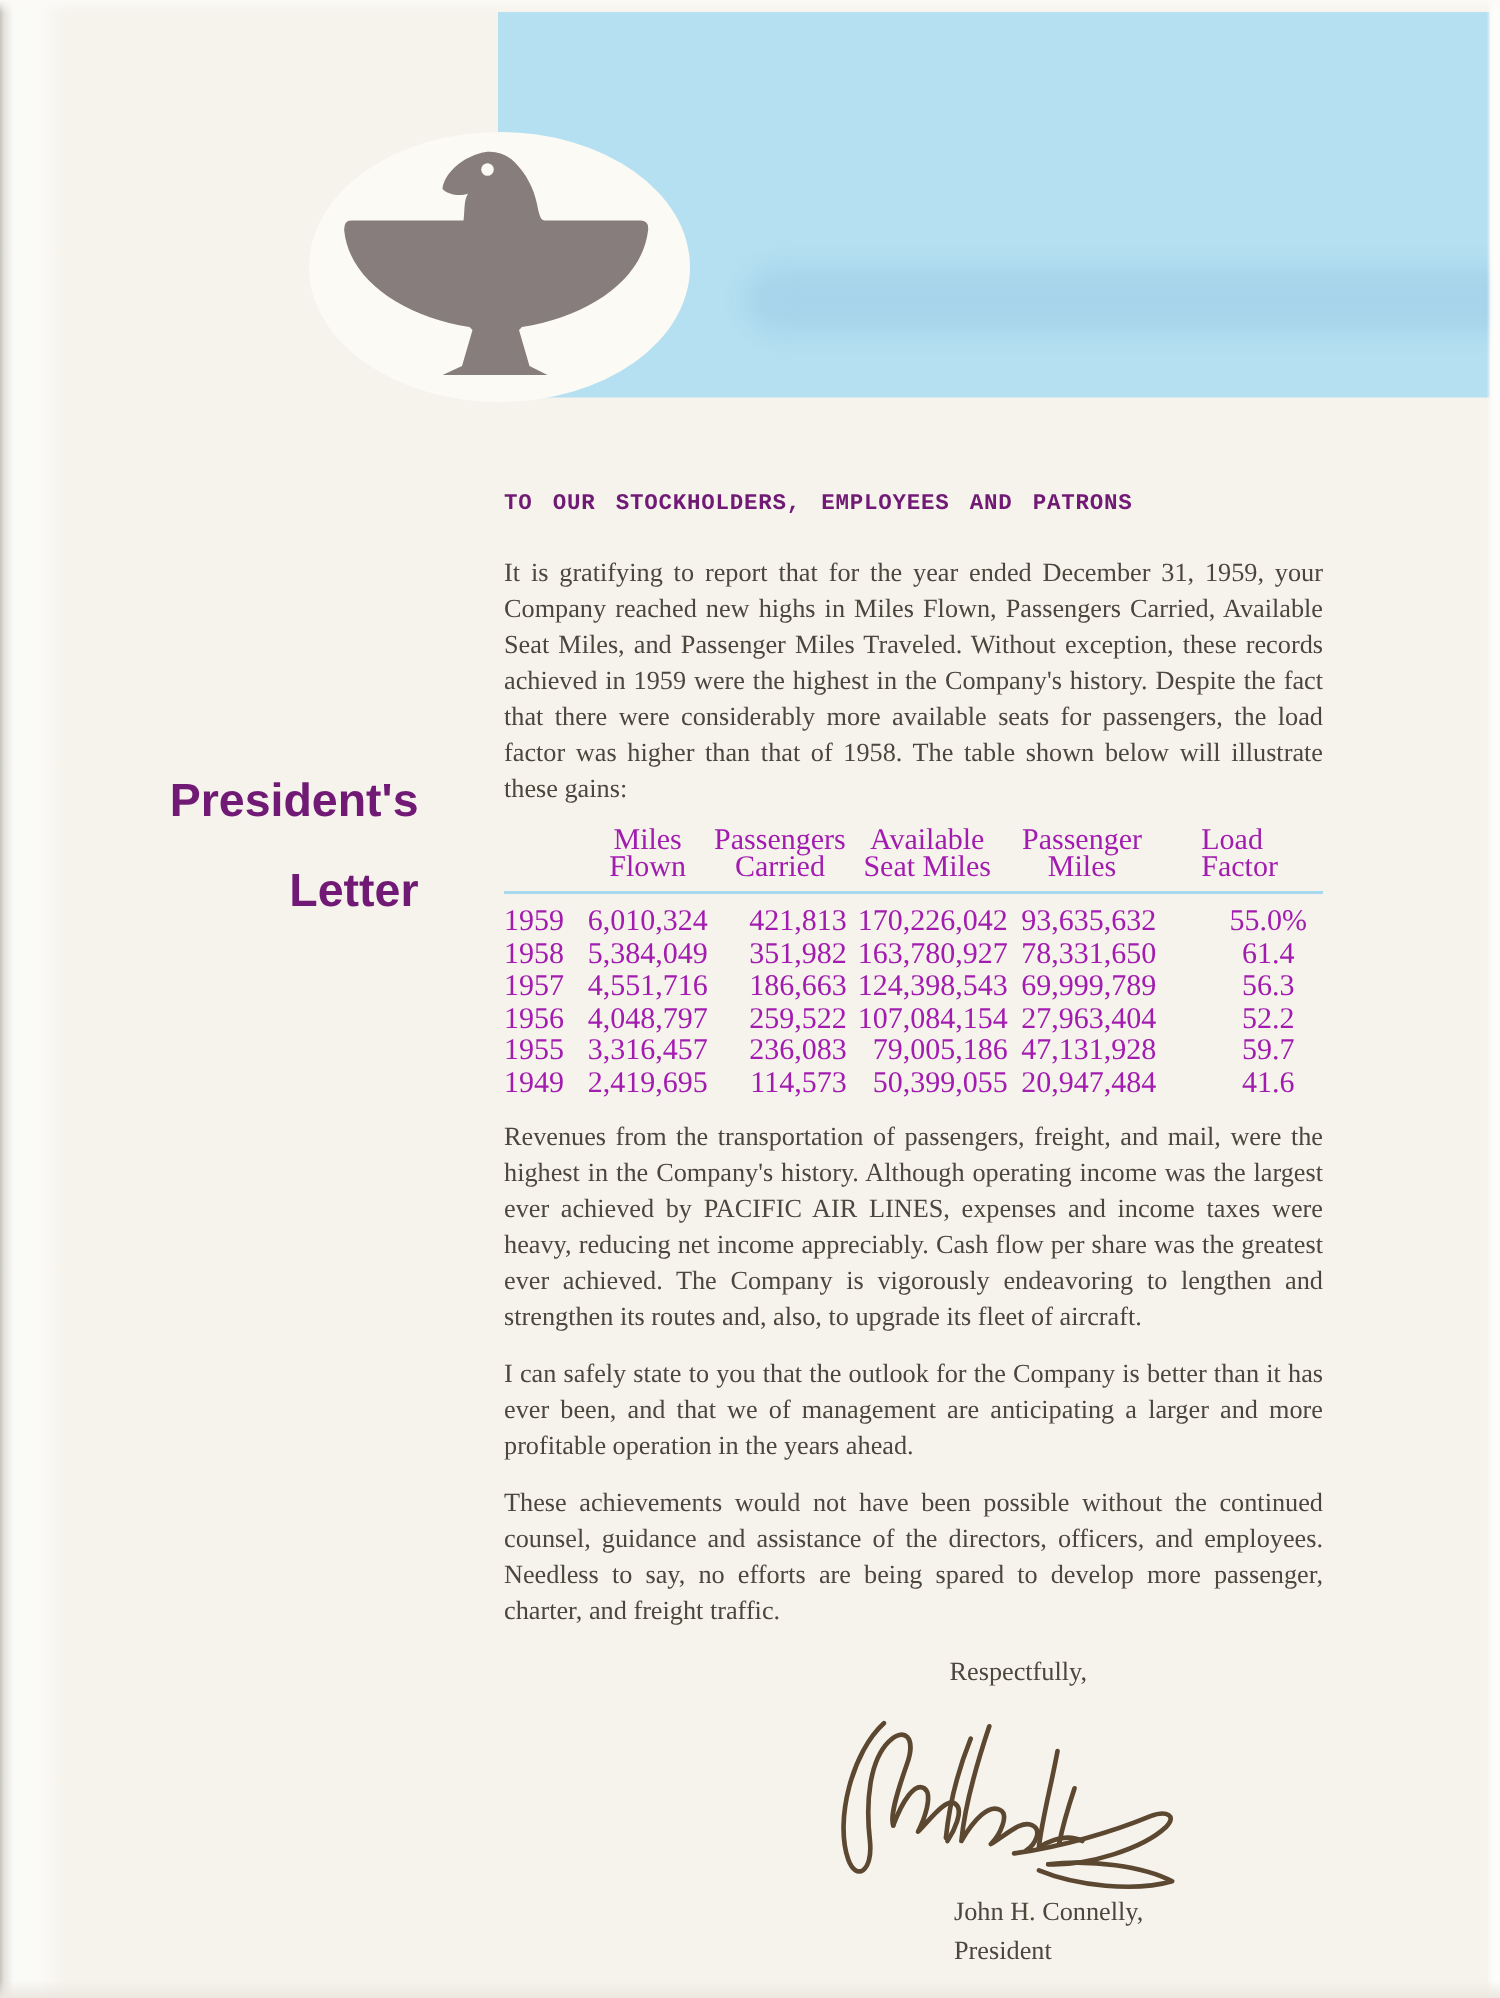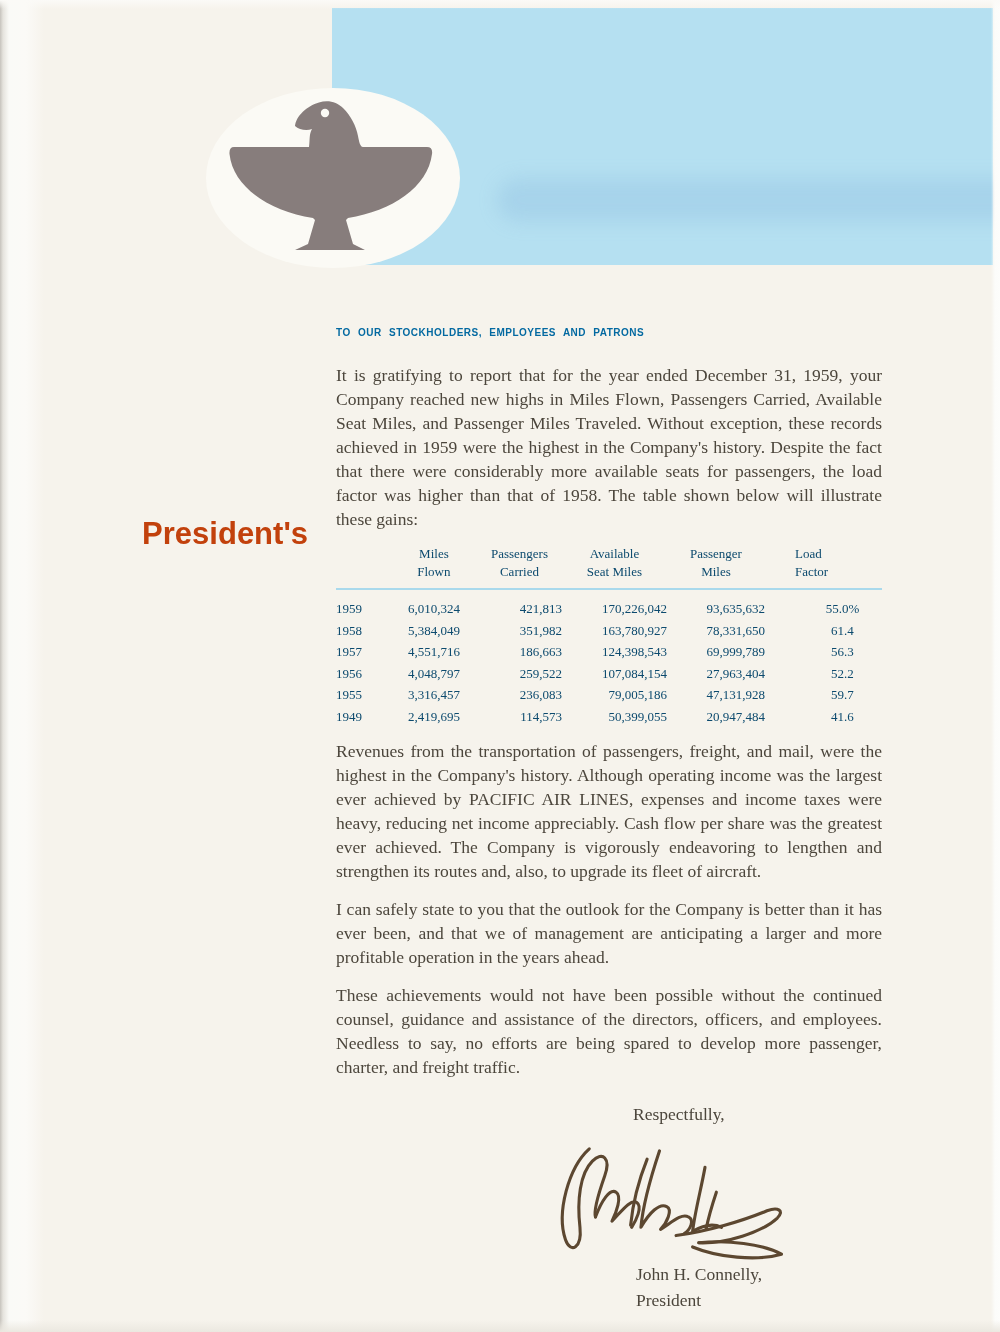--- a/index.html
+++ b/index.html
@@ -22,34 +22,34 @@
   .banner { position:absolute; left:332px; top:8px; width:661px; height:257px; background:#b5e0f1; }
   .banner .smudge {
     position:absolute; left:165px; top:170px; width:540px; height:44px;
     background:rgba(118,170,212,0.22); border-radius:22px; filter:blur(9px);
   }
   .logo-oval { position:absolute; left:206px; top:88px; width:254px; height:180px;
     border-radius:50%; background:#fbfaf5; }
   .eagle { position:absolute; left:224px; top:97px; width:214px; height:156px; }
 
   
-  .margin-title { position:absolute; left:74px; top:517px; width:234px; text-align:right;
+  .margin-title { position:absolute; left:45px; top:517px; width:234px; text-align:right;
     font-family:"Liberation Sans", sans-serif; font-weight:700; font-size:31px;
-    color:#c2410c; line-height:1.1; }
+    color:#701a75; line-height:1.1; }
   .margin-title .l2 { margin-top:26px; }
 
   
   .content { position:absolute; left:336px; top:327px; width:546px; }
-  .heading { font-family:Liberation Sans, sans-serif; font-weight:700; font-size:10px;
-    letter-spacing:0.5px; word-spacing:4px; color:#0369a1; margin:0 0 25px 0; }
+  .heading { font-family:Liberation Mono, monospace; font-weight:700; font-size:15px;
+    letter-spacing:0.5px; word-spacing:4px; color:#701a75; margin:0 0 25px 0; }
   .para { font-size:17.5px; line-height:24px; text-align:justify; margin:0 0 14px 0; color:#4c463c; }
 
   
   .stats { border-collapse:collapse; width:546px; margin:4px 0 12px 0;
-    font-size:13px; color:#0c4a6e; }
+    font-size:20px; color:#a21caf; }
   .stats th { font-weight:400; white-space:pre-line; text-align:center; vertical-align:bottom;
     line-height:18px; padding:0 0 7px 0; }
   .stats thead tr { border-bottom:2px solid #a9d9ec; }
   .stats td { line-height:21.5px; padding:0; }
   .stats tbody tr:first-child td { padding-top:8px; }
   .col-year  { width:60px;  text-align:left; }
   .col-mf    { width:92px;  text-align:center; }
   .col-pc    { width:90px;  text-align:right; }
   .col-asm   { width:112px; text-align:right; }
   .col-pm    { width:105px; text-align:right; }
@@ -86,20 +86,21 @@
       L 122,123 L 129,147 L 141,153
       L 71,153
       L 84,147 L 91,123 L 89,121
       C 45,114 9,90 5.5,57
       Q 5,50 10,50 Z"></path>
     <circle cx="101" cy="16" r="4.2" fill="#fbfaf5"></circle>
   </svg>
 
   <div class="margin-title">
     <div class="l1">President's</div>
+    <div class="l2">Letter</div>
   </div>
 
   <div class="content">
     <h1 class="heading">TO OUR STOCKHOLDERS, EMPLOYEES AND PATRONS</h1>
 
     <p class="para">It is gratifying to report that for the year ended December 31, 1959, your Company reached new highs in Miles Flown, Passengers Carried, Available Seat Miles, and Passenger Miles Traveled. Without exception, these records achieved in 1959 were the highest in the Company's history. Despite the fact that there were considerably more available seats for passengers, the load factor was higher than that of 1958. The table shown below will illustrate these gains:</p>
 
     <table class="stats">
       <thead>
         <tr>

